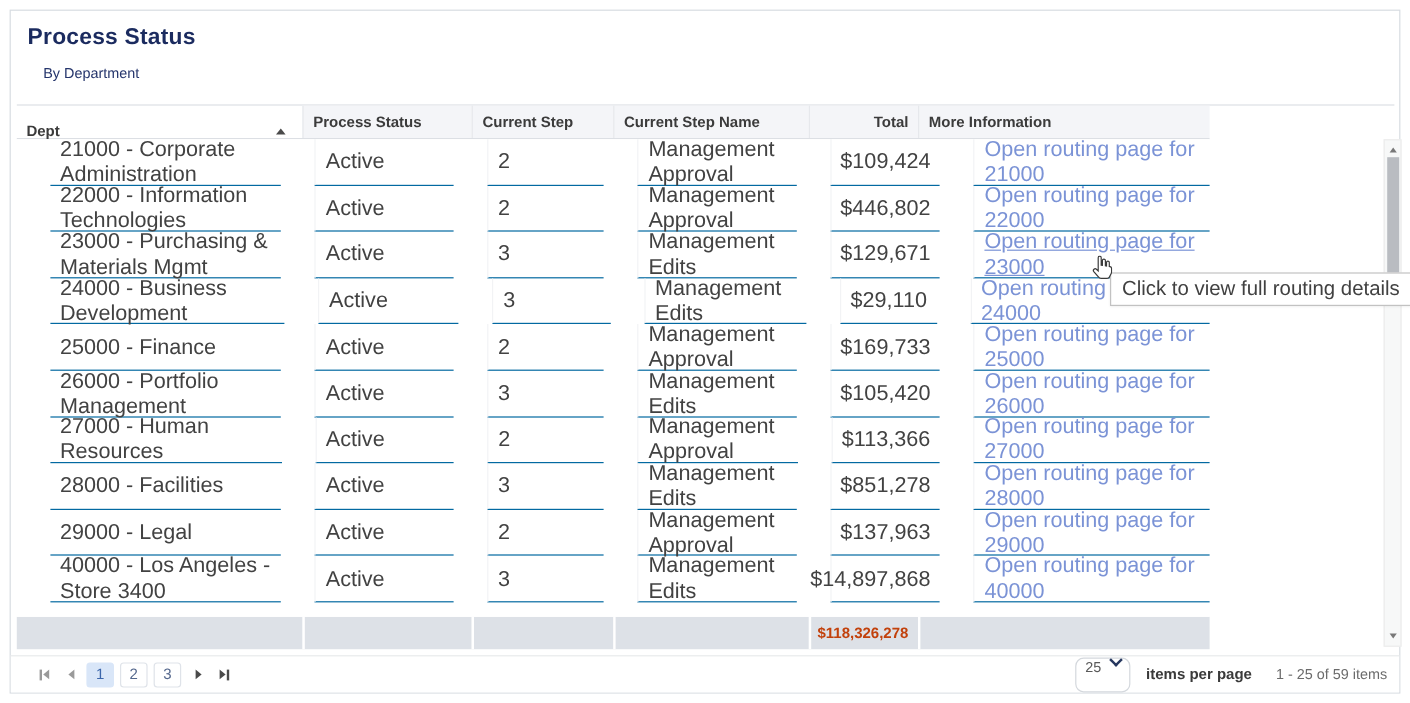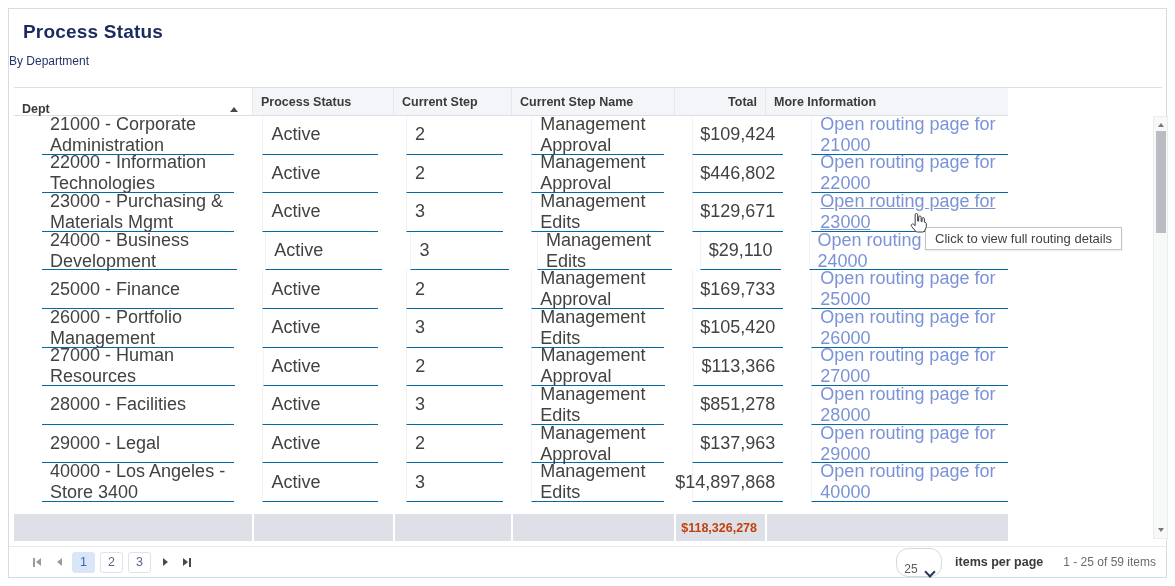--- a/index.html
+++ b/index.html
@@ -4,21 +4,21 @@
 <style>
   * { margin:0; padding:0; }
   html,body { width:1175px; height:586px; background:#fff; font-family:"Liberation Sans",sans-serif; overflow:hidden; }
   body { position:relative; }
 
   .card { position:absolute; left:8px; top:8px; width:1159px; height:570px;
           border:1px solid #d8dce2; background:#fff; box-sizing:border-box; }
 
   .title { position:absolute; left:14px; top:12px; font-size:19px; font-weight:700;
            color:#1b2b5f; letter-spacing:.2px; }
-  .subtitle { position:absolute; left:0; top:45px; font-size:12px; color:#24346b; }
+  .subtitle { position:absolute; left:27px; top:45px; font-size:12px; color:#24346b; }
 
   
   .grid { position:absolute; left:5px; top:78px; width:1148px; border-top:1px solid #dcdfe4; }
 
   .grid-header { display:flex; width:994px; height:27px; border-bottom:1px solid #dcdfe4; }
   .th { display:flex; align-items:center; padding:0 8px; font-size:12.5px; font-weight:600;
         color:#3b3b3b; background:#f4f5f8; border-left:1px solid #e6e8ec; box-sizing:border-box; cursor:pointer; }
   .th:first-child { border-left:none; background:#fff;margin-top:15px; }
   .th.right { justify-content:flex-end; }
   .c1{width:238px;} .c2{width:141px;} .c3{width:118px;} .c4{width:163px;} .c5{width:91px;} .c6{width:243px;}
@@ -59,31 +59,31 @@
   .tri-l { width:0;height:0;border-top:4px solid transparent;border-bottom:4px solid transparent;border-right:5px solid #9a9a9a; }
   .tri-r { width:0;height:0;border-top:4px solid transparent;border-bottom:4px solid transparent;border-left:5px solid #4a4a4a; }
   .bar-v { width:2px; height:9px; background:#9a9a9a; }
   .bar-v.dark { background:#4a4a4a; }
   .page-chip { min-width:23px; height:21px; box-sizing:border-box; border-radius:3px; margin-right:5px;
                display:flex; align-items:center; justify-content:center; font-size:12.5px;
                background:#fff; border:1px solid #dfe3e9; color:#54678c; cursor:pointer; }
   .page-chip.active { background:#d9e6f8; border-color:#d9e6f8; color:#3c66ab; }
 
   .pager-right { margin-left:auto; display:flex; align-items:center; }
-  .size-select { width:46px; height:29px; box-sizing:border-box; border:1px solid #d4d8dd; border-radius:12px;
-                 display:flex; align-items:flex-end; justify-content:center; gap:8px;
+  .size-select { width:46px; height:29px; box-sizing:border-box; border:1px solid #d4d8dd; border-radius:7px;
+                 display:flex; align-items:flex-start; justify-content:center; gap:8px;
                  font-size:12px; color:#5a5a5a; background:#fff; cursor:pointer; margin-right:13px; }
   .chev-dn { width:6px; height:6px; border-right:2px solid #26375f; border-bottom:2px solid #26375f;
              transform:rotate(45deg); margin-top:-3px; }
   .ipp-label { font-size:12.5px; font-weight:700; color:#3a3a3a; margin-right:20px; }
   .range-label { font-size:12px; color:#6b6b6b; margin-right:2px; }
 
   
   .tooltip { position:absolute; left:916px; top:218px; background:#fff; border:1px solid #c2c2c2;
-             padding:3px 9px; font-size:13px; color:#414141; white-space:nowrap;
+             padding:3px 9px; font-size:17px; color:#414141; white-space:nowrap;
              box-shadow:0 1px 2px rgba(0,0,0,.08); z-index:5; }
   .cursor-icon { position:absolute; left:901px; top:204px; z-index:6; }
 </style>
 </head>
 <body>
 
 <div class="card">
 
   <div class="title">Process Status</div>
   <div class="subtitle">By Department</div>

